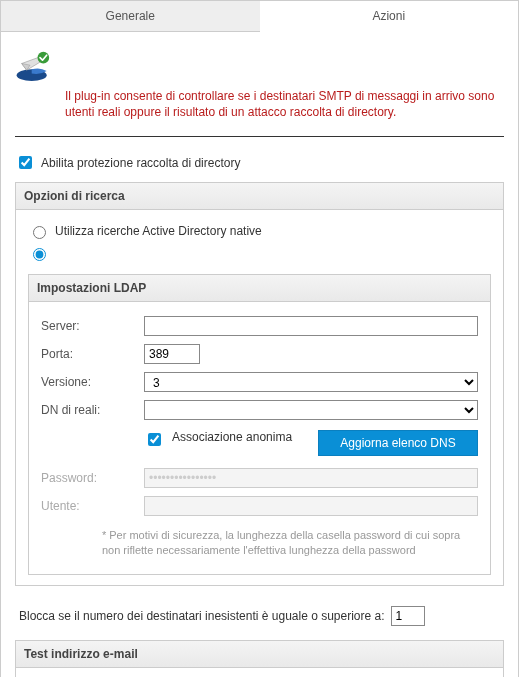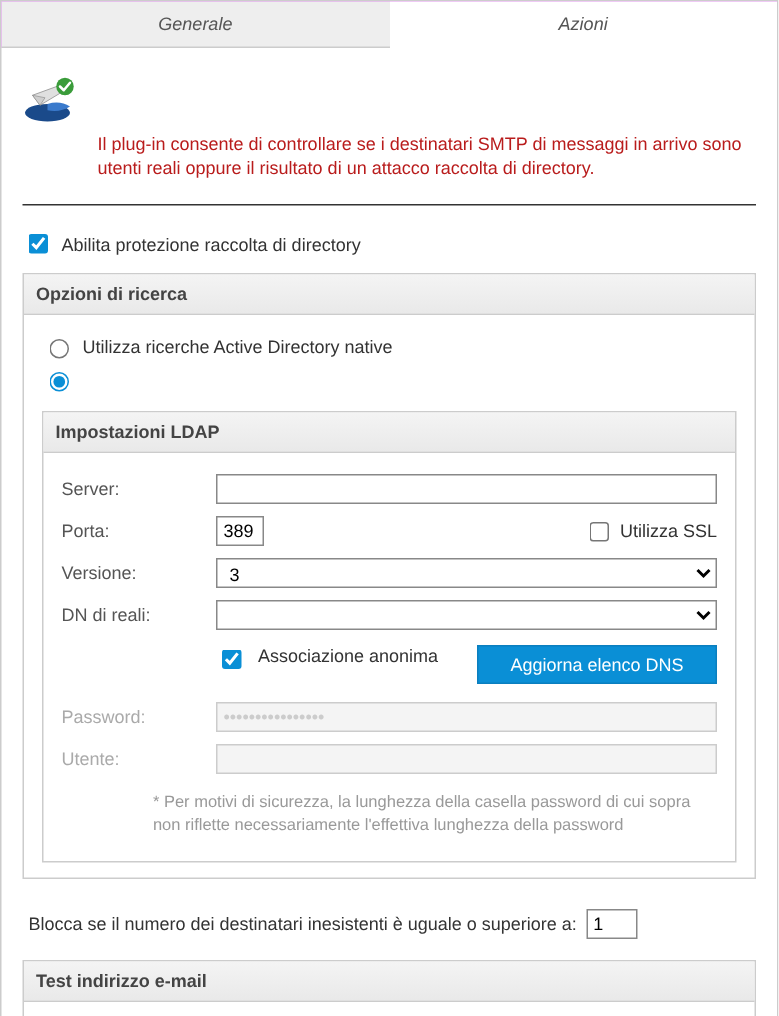--- a/index.html
+++ b/index.html
@@ -4,21 +4,21 @@
 <style>
   * { box-sizing: border-box; }
   body {
     margin: 0;
     font-family: Arial, sans-serif;
     font-size: 12px;
     color: #333;
     background: #fff;
   }
   .container { width: 519px; border: 1px solid #ccc; }
-  .tabs { display: flex; background: #d946ef; font-style: italic; }
+  .tabs { display: flex; background: #8b5cf6; }
   .tab {
     flex: 1; text-align: center; padding: 8px 0;
     border-bottom: 1px solid #ccc; cursor: pointer;
     color: #555; background: #eee;
   }
   .tab.active { background: #fff; border-bottom: 1px solid #fff; }
   .body { padding: 10px 14px 16px 14px; }
   .intro { display: flex; gap: 10px; padding: 6px 0 12px 0; }
   .intro-icon svg { width: 40px; height: 36px; }
   .intro-text { color: #b91c1c; line-height: 1.35; margin-top: 40px; }
@@ -39,21 +39,21 @@
   }
   .form-row { display: flex; align-items: center; padding: 4px 0; gap: 8px; }
   .form-label { width: 95px; color: #555; }
   .form-field { flex: 1; display: flex; align-items: center; gap: 8px; }
   input[type="text"], input[type="password"], select {
     font-family: inherit; font-size: 12px;
     border: 1px solid #888; padding: 2px 4px; height: 20px;
     background: #fff;
   }
   input.disabled { background: #f4f4f4; color: #ccc; border-color: #ccc; }
-  input.short { width: 32px; }
+  input.short { width: 56px; }
   .ssl-wrap { display: flex; align-items: center; gap: 4px; margin-left: auto; }
   select.wide, input.wide { width: 100%; }
   .assoc-row { display:flex; align-items:flex-start; gap:8px; padding:6px 0 8px 0; }
   .btn-primary {
     background: #0a8fd6; color: #fff; border: 1px solid #0a7fbf;
     padding: 5px 14px; font-size: 12px; cursor: pointer;
     min-width: 160px; text-align: center; margin-left: 16px;
   }
   .btn-primary.small { min-width: 110px; }
   .note { color: #999; font-size: 11px; line-height: 1.35; padding: 4px 0 2px 0; }
@@ -117,24 +117,20 @@
               <div class="form-label">Server:</div>
               <div class="form-field">
                 <input type="text" class="wide" value="" style="">
               </div>
             </div>
 
             <div class="form-row">
               <div class="form-label">Porta:</div>
               <div class="form-field">
                 <input type="text" class="short" value="389" style="">
-                <div class="ssl-wrap">
-                  <input type="checkbox" class="cb-disabled" style="">
-                  <span>Utilizza SSL</span>
-                </div>
               </div>
             </div>
 
             <div class="form-row">
               <div class="form-label">Versione:</div>
               <div class="form-field">
                 <select class="wide">
                   <option>3</option>
                 </select>
               </div>

